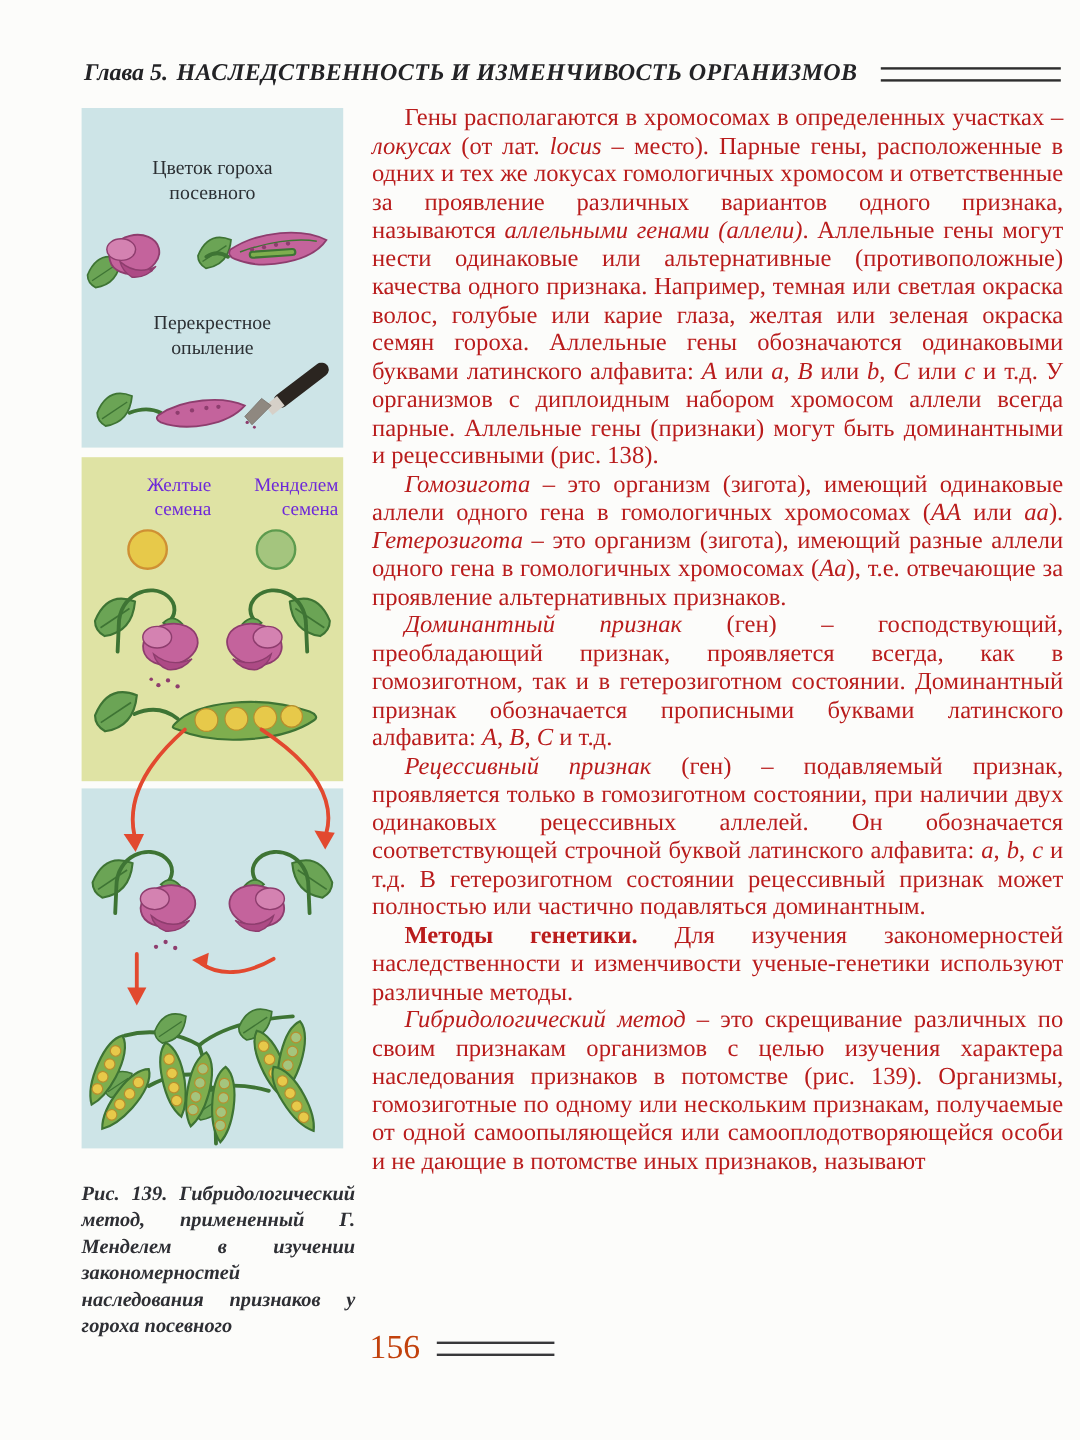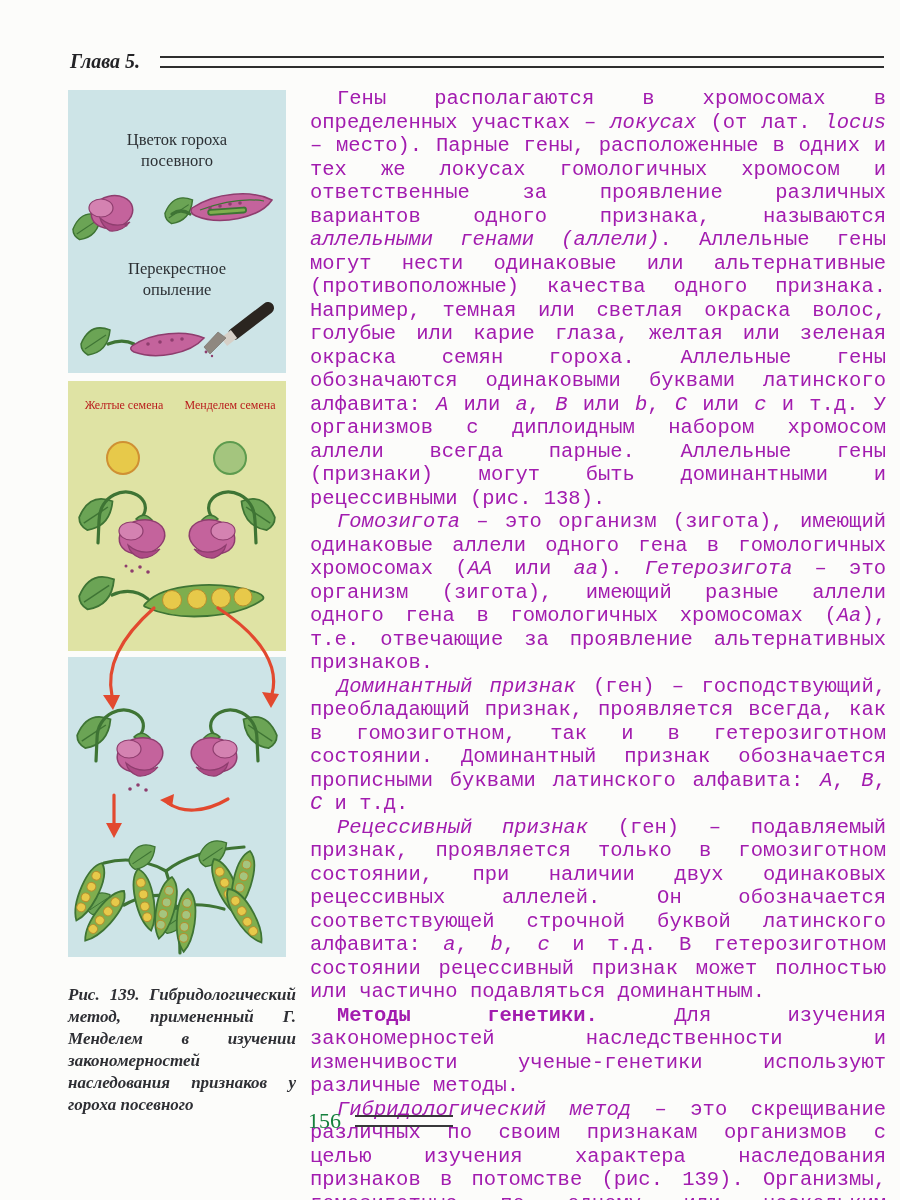--- a/index.html
+++ b/index.html
@@ -15,21 +15,21 @@
   
   .figure-col{position:absolute;left:68px;top:90px;width:218px;}
   .panel{position:relative;width:218px;overflow:hidden;}
   .panel-blue{background:var(--panel-blue);}
   .panel-yellow{background:var(--panel-yellow);}
   #p1{height:283px;margin-bottom:8px;}
   #p2{height:270px;margin-bottom:6px;}
   #p3{height:300px;}
   .fig-label{position:absolute;left:0;right:0;text-align:center;font-size:16.5px;line-height:21px;
              color:#2c3034;z-index:6;}
-  .lbl-half{position:absolute;width:104px;text-align:center;font-size:12px;line-height:20px;color:#b91c1c;z-index:6;}
+  .lbl-half{position:absolute;width:104px;text-align:right;font-size:16px;line-height:20px;color:#6d28d9;z-index:6;}
   .panel svg{display:block;position:absolute;left:0;}
   .overlay{position:absolute;left:0;top:0;z-index:5;pointer-events:none;}
 
   
   .lf{fill:var(--leaf-green);stroke:var(--leaf-dark);stroke-width:1.5;}
   .st{fill:none;stroke:var(--leaf-dark);stroke-width:3.2;stroke-linecap:round;}
   .bl1{fill:var(--flower-pink);stroke:var(--flower-dark);stroke-width:1.5;}
   .bl2{fill:var(--flower-light);stroke:var(--flower-dark);stroke-width:1.2;}
   .bl3{fill:var(--flower-deep);stroke:var(--flower-dark);stroke-width:1.2;}
   .pd{fill:var(--pod-green);stroke:var(--leaf-dark);stroke-width:1.8;}
@@ -41,27 +41,27 @@
   .arh{fill:var(--arrow-red);}
   .dot{fill:var(--flower-dark);}
   .vein{fill:none;stroke:var(--leaf-dark);stroke-width:1.2;}
 
   
   .fig-caption{position:absolute;left:68px;top:984px;width:228px;font-weight:bold;font-size:17px;
                line-height:22px;text-align:justify;color:#2e2f34;font-style:italic;}
 
   
   .text-col{position:absolute;left:310px;top:87px;width:576px;}
-  .body-par{margin:0;font-size:20.5px;line-height:23.5px;text-align:justify;text-indent:27px;color:#a21caf;font-family:Liberation Mono, monospace;}
+  .body-par{margin:0;font-size:20.5px;line-height:23.5px;text-align:justify;text-indent:27px;color:#b91c1c;}
   .it{font-style:italic;}
   .bd{font-weight:bold;margin-top:39px;}
 
   
   .page-num-row{position:absolute;left:308px;top:1108px;display:flex;align-items:center;}
-  .pn{font-size:22px;color:#15803d;}
+  .pn{font-size:28px;color:#c2410c;}
   .pn-rule{width:98px;height:8px;border-top:2px solid #38383a;border-bottom:2px solid #38383a;margin-left:14px;}
 </style>
 </head>
 <body>
 
 <svg width="0" height="0" style="position:absolute" aria-hidden="true">
   <defs>
     <g id="leafy">
       <path class="lf" d="M1,16 Q10,-6 30,2 Q28,24 8,27 Q1,23 1,16 Z"></path>
       <path class="vein" d="M5,21 L26,7"></path>
@@ -84,20 +84,21 @@
       <circle class="py" cx="-1" cy="38" r="4.4"></circle>
       <circle class="py" cx="-1" cy="49" r="4.4"></circle>
     </g>
   </defs>
 </svg>
 
 <div class="page">
 
   <div class="chapter">
     <span class="ch-label">Глава 5.</span>
+    <span class="ch-title">НАСЛЕДСТВЕННОСТЬ И ИЗМЕНЧИВОСТЬ ОРГАНИЗМОВ</span>
     <span class="dbl-rule"></span>
   </div>
 
   <div class="figure-col">
 
     <div id="p1" class="panel panel-blue">
       <div class="fig-label" style="top:22px;padding:0 28px;margin-top:17px;">Цветок гороха посевного</div>
       <svg style="top:78px" width="218" height="92">
         <use href="#leafy" transform="translate(4,46) scale(0.95)"></use>
         <g transform="translate(44,44)">

